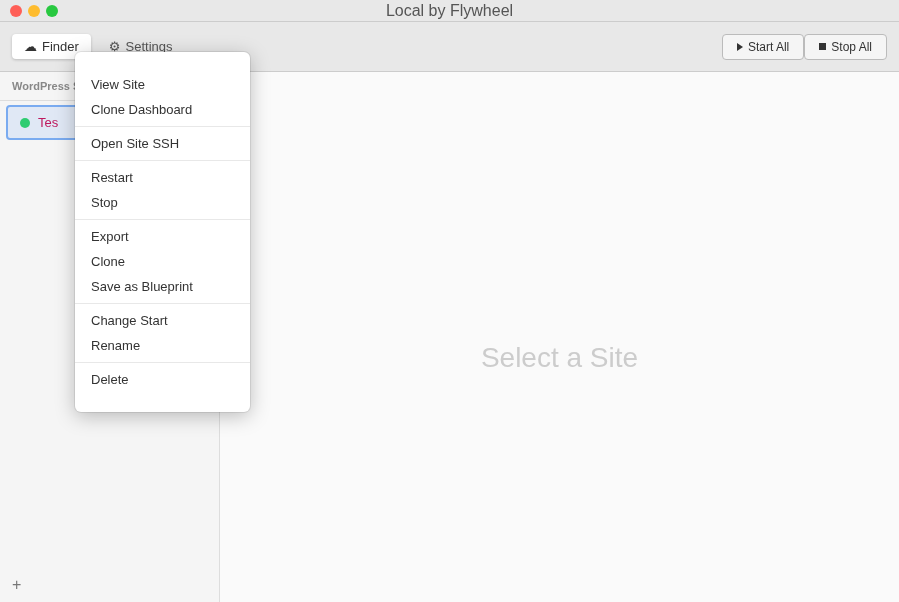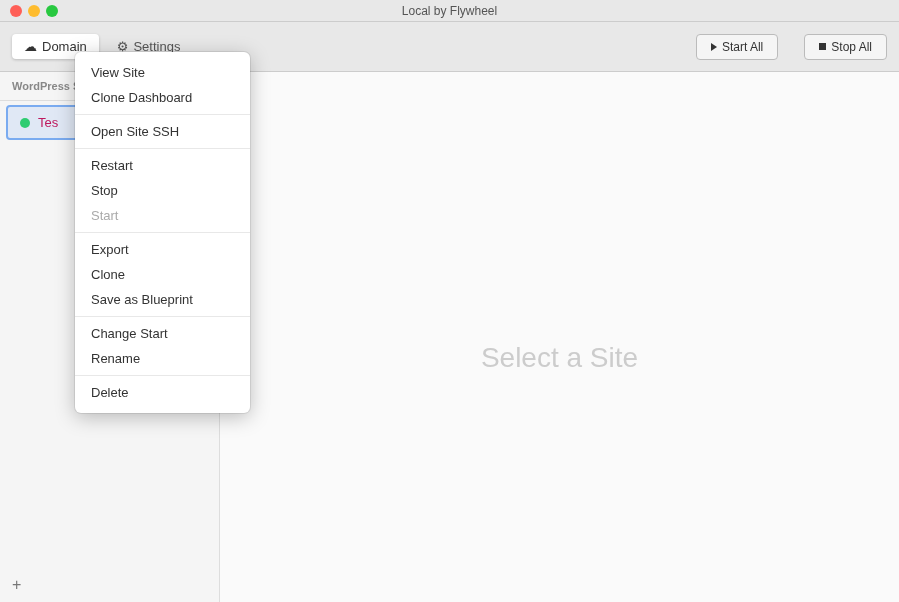--- a/index.html
+++ b/index.html
@@ -38,21 +38,21 @@
       border-radius: 50%;
       border: none;
       cursor: pointer;
     }
 
     .btn-close { background: #ff5f57; }
     .btn-min { background: #febc2e; }
     .btn-max { background: #28c840; }
 
     .title-bar-text {
-      font-size: 12px;
+      font-size: 16px;
       color: #555;
     }
 
     
     .toolbar {
       height: 50px;
       background: #e8e8e8;
       border-bottom: 1px solid #ccc;
       display: flex;
       align-items: center;
@@ -83,21 +83,21 @@
       box-shadow: 0 1px 3px rgba(0,0,0,0.2);
       color: #333;
     }
 
     .tab-btn.settings {
       color: #555;
     }
 
     .toolbar-right {
       display: flex;
-      gap: 26px;
+      gap: 0;
     }
 
     .action-btn {
       display: flex;
       align-items: center;
       gap: 5px;
       padding: 5px 14px;
       border-radius: 4px;
       font-size: 12px;
       cursor: pointer;
@@ -194,21 +194,21 @@
     
     .context-menu {
       position: absolute;
       left: 75px;
       top: 52px;
       background: #fff;
       border-radius: 6px;
       box-shadow: 0 4px 20px rgba(0,0,0,0.25), 0 0 0 1px rgba(0,0,0,0.08);
       width: 175px;
       z-index: 1000;
-      padding: 4px 0;
+      padding: 16px 0;
       font-size: 13px;
     }
 
     .menu-group {
       border-bottom: 1px solid #e8e8e8;
       padding: 4px 0;
     }
 
     .menu-group:last-child {
       border-bottom: none;
@@ -251,21 +251,21 @@
     <button class="window-btn btn-min"></button>
     <button class="window-btn btn-max"></button>
   </div>
   <span class="title-bar-text">Local by Flywheel</span>
 </div>
 
 <div class="toolbar">
   <div class="toolbar-left">
     <button class="tab-btn active">
       <span>☁</span>
-      <span>Domain</span>
+      <span>Finder</span>
     </button>
     <button class="tab-btn settings">
       <span>⚙</span>
       <span>Settings</span>
     </button>
   </div>
   <div class="toolbar-right">
     <button class="action-btn">
       <span class="triangle-right"></span>
       <span>Start All</span>
@@ -294,21 +294,20 @@
         <div class="menu-item">Clone Dashboard</div>
       </div>
 
       <div class="menu-group">
         <div class="menu-item">Open Site SSH</div>
       </div>
 
       <div class="menu-group">
         <div class="menu-item">Restart</div>
         <div class="menu-item">Stop</div>
-        <div class="menu-item disabled">Start</div>
       </div>
 
       <div class="menu-group">
         <div class="menu-item">Export</div>
         <div class="menu-item">Clone</div>
         <div class="menu-item">Save as Blueprint</div>
       </div>
 
       <div class="menu-group">
         <div class="menu-item">Change Start</div>

